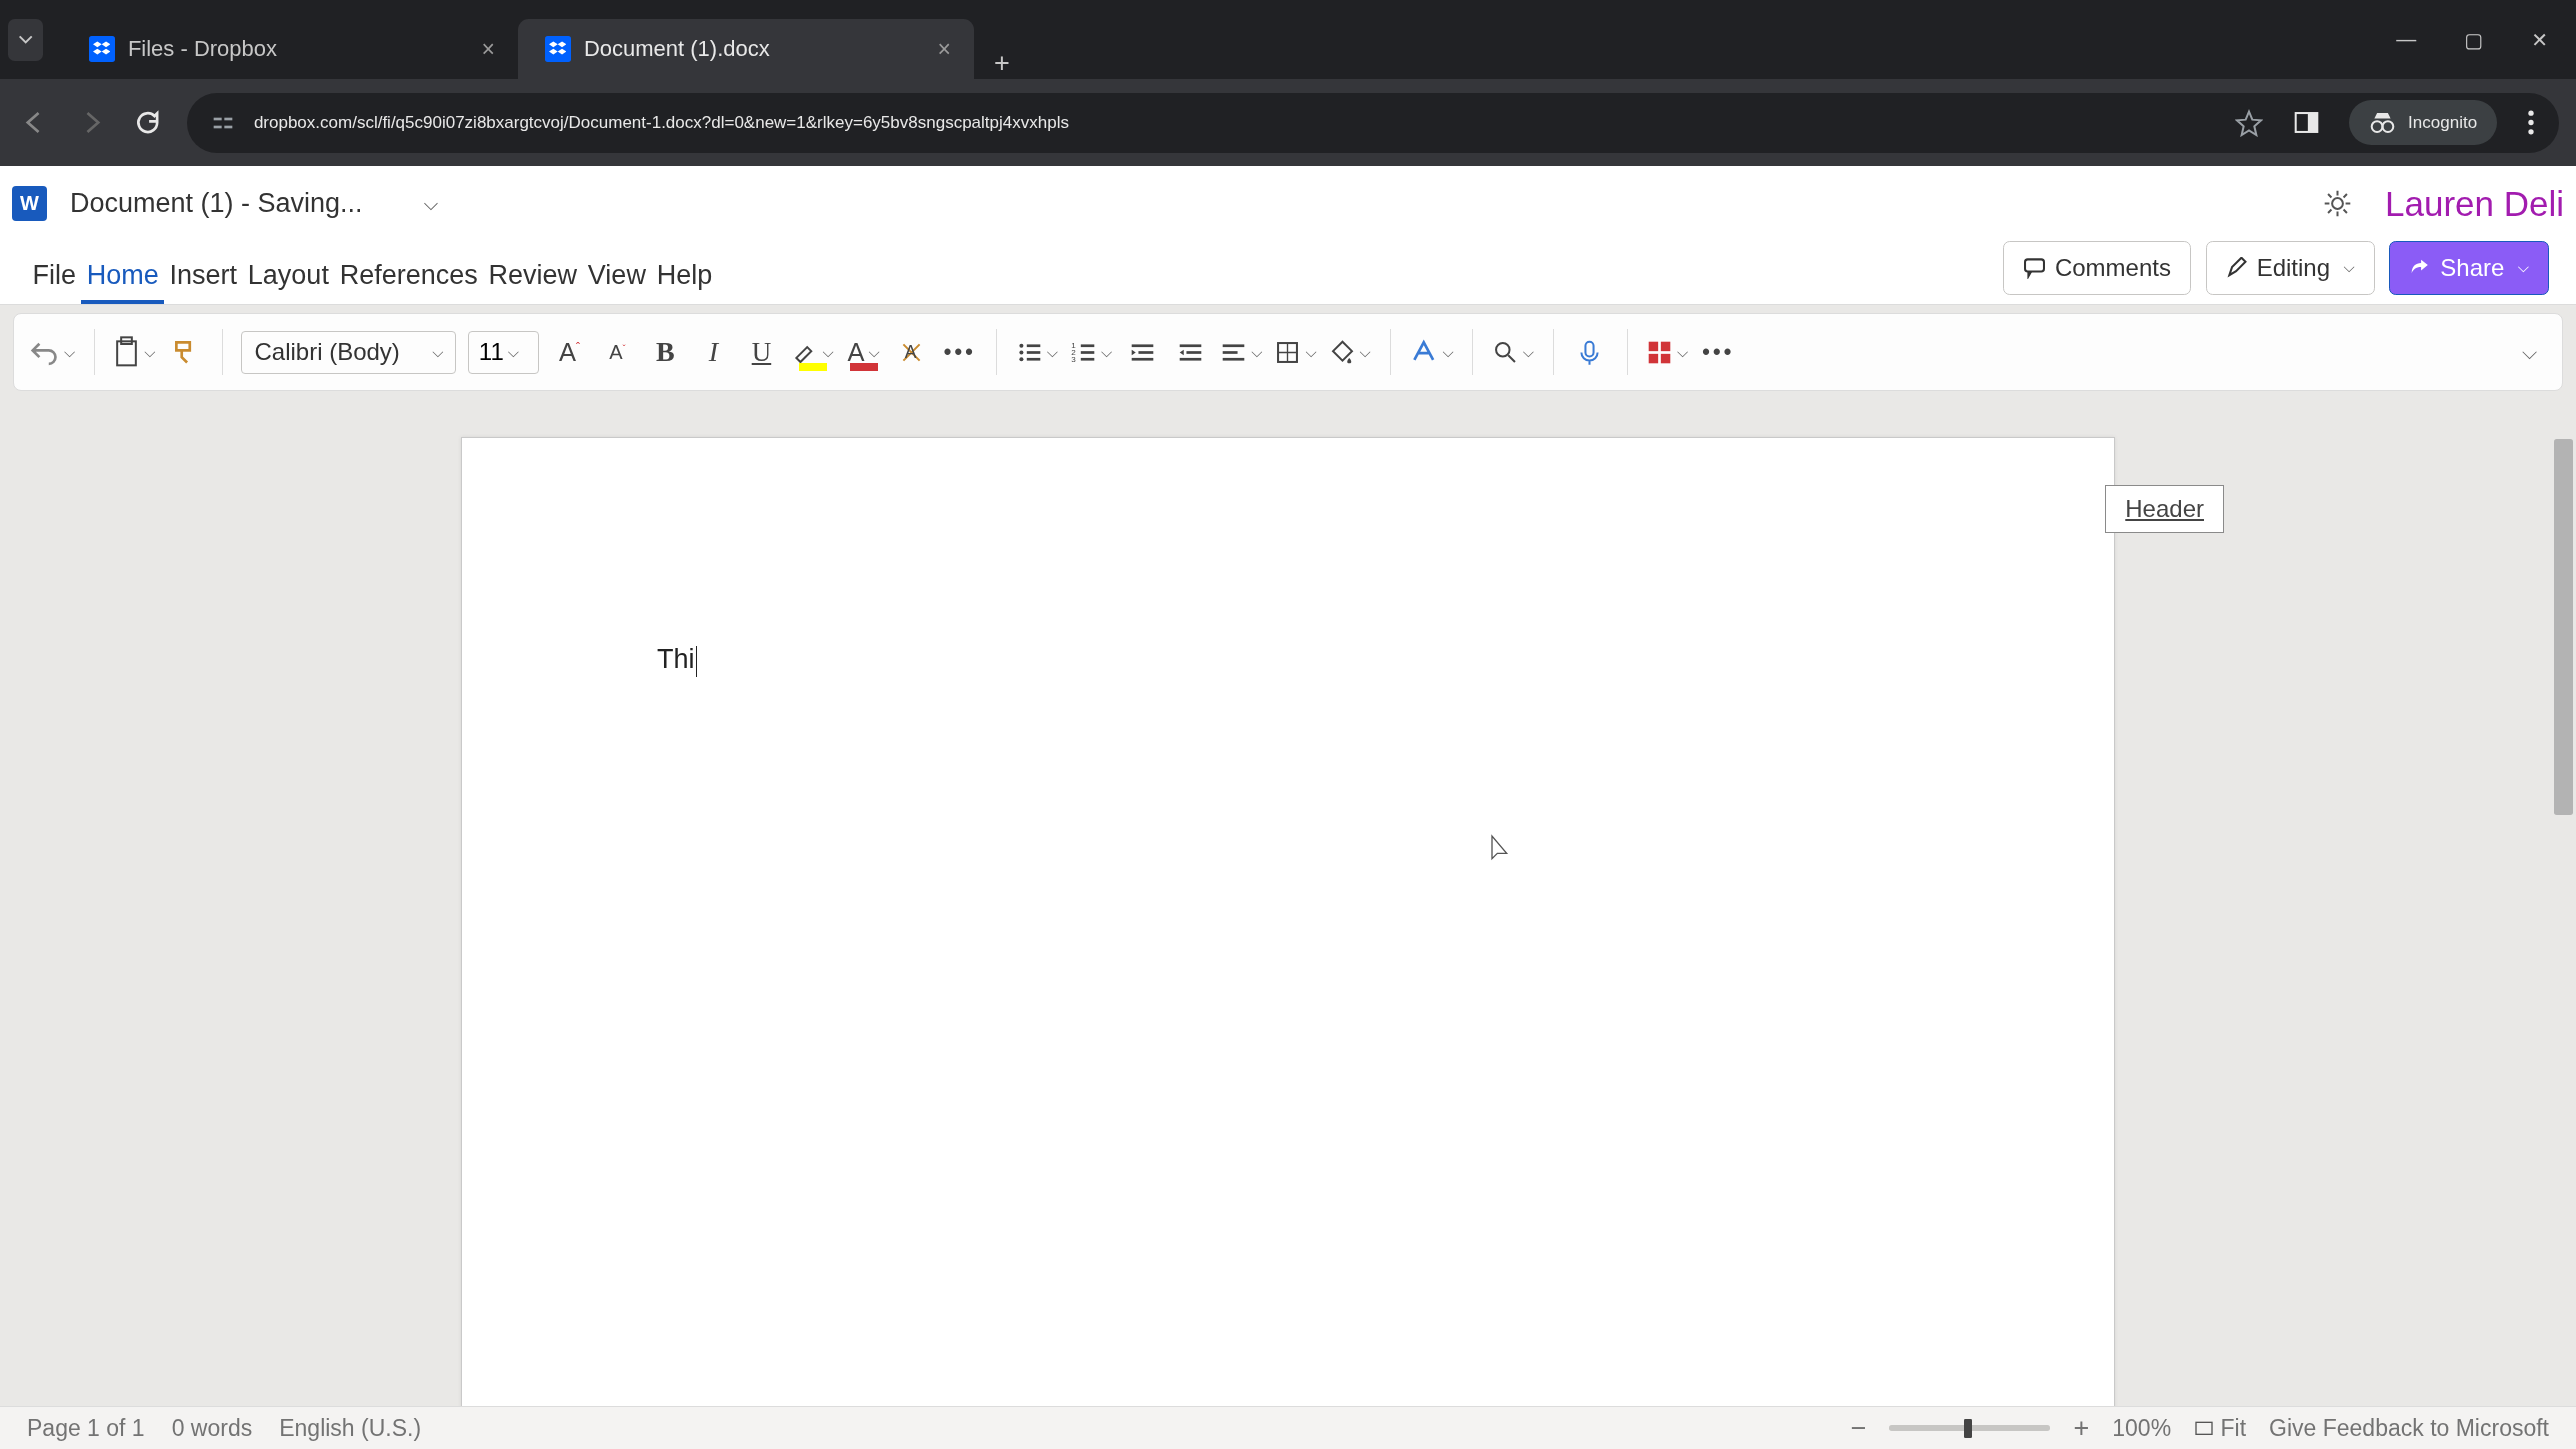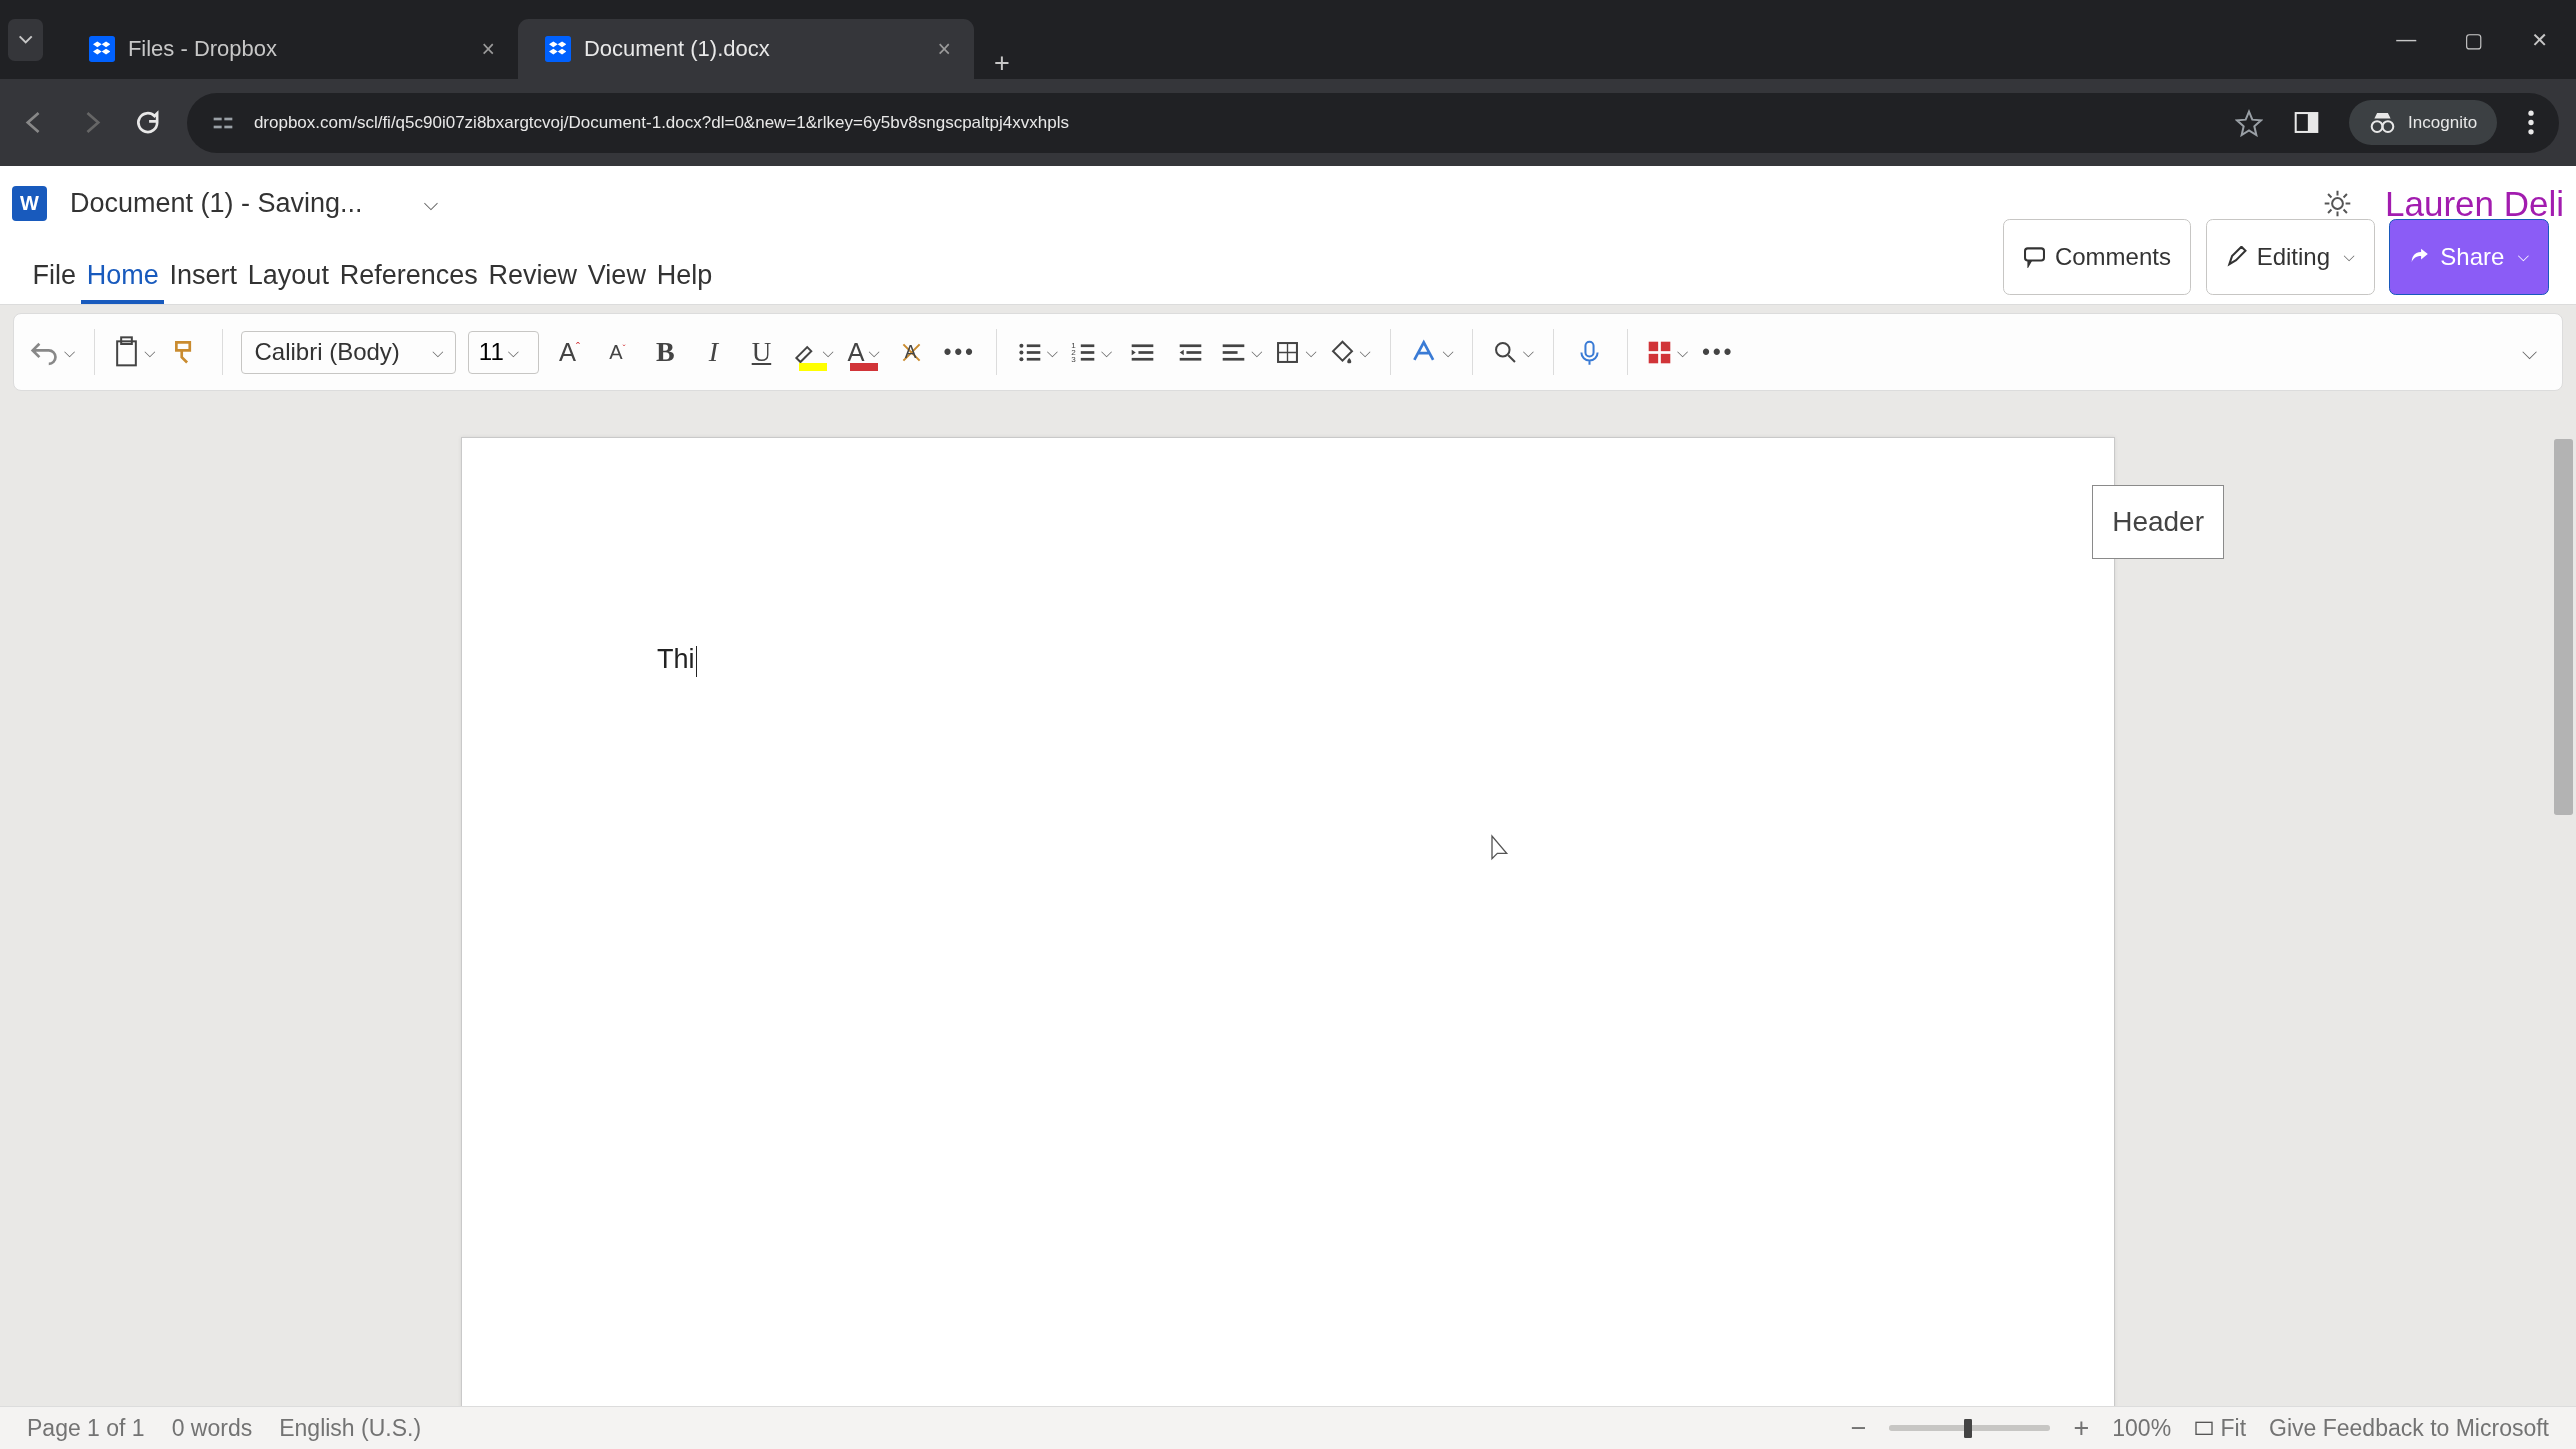--- a/index.html
+++ b/index.html
@@ -34,38 +34,38 @@
   .doc-title{font-size:27px;color:#333;}
   .title-caret{color:#666;font-size:19px;margin-left:38px;}
   .search-box{margin-left:174px;width:953px;height:56px;background:#f4f3f2;border:0.7px solid #d9d8d6;border-radius:5.4px;display:flex;align-items:center;padding:0 20px;gap:14.8px;color:#6b6b6b;font-size:24px;}
   .hdr-right{margin-left:auto;display:flex;align-items:center;gap:32px;}
   .user-name{font-size:35px;color:#a21caf;}
   
   .ribbon-tabs{height:64px;background:#fff;display:flex;align-items:flex-end;padding:0 27px;border-bottom:0.7px solid #dcdcdc;}
   .ribbon-tab{font-size:27px;color:#333;padding:10.7px 5.4px 13.4px;}
   .ribbon-tab.active{color:#185abd;border-bottom:4px solid #185abd;padding-bottom:9.4px;}
   .ribbon-right{margin-left:auto;display:flex;align-items:center;gap:14.8px;padding-bottom:9.4px;}
-  .pill{display:flex;align-items:center;gap:9.4px;border:0.7px solid #c7c6c4;border-radius:6.7px;padding:23px 19px;font-size:24px;color:#333;background:#fff;}
+  .pill{display:flex;align-items:center;gap:9.4px;border:0.7px solid #c7c6c4;border-radius:6.7px;padding:12px 19px;font-size:24px;color:#333;background:#fff;}
   .pill.share{background:#8b5cf6;color:#fff;border-color:#185abd;}
   
   .toolbar{height:78px;background:#fdfdfd;border:0.7px solid #dcdcdc;border-radius:8px;margin:8px 13.4px;display:flex;align-items:center;padding:0 16px;gap:12px;}
   .tb-btn{display:flex;align-items:center;justify-content:center;min-width:36px;height:43px;color:#444;position:relative;}
   .tb-sep{width:0.7px;height:46px;background:#dcdcdc;margin:0 6.7px;}
   .caret{font-size:14.8px;color:#666;margin-left:4px;}
   .font-box{width:215px;height:43px;border:0.7px solid #c7c6c4;border-radius:4px;display:flex;align-items:center;padding:0 12px;font-size:24px;color:#333;justify-content:space-between;}
   .size-box{width:71px;height:43px;border:0.7px solid #c7c6c4;border-radius:4px;display:flex;align-items:center;padding:0 9.4px;font-size:24px;justify-content:flex-start;}
   .bold{font-weight:800;font-size:28px;font-family:"Times New Roman",serif;}
   .italic{font-style:italic;font-size:28px;font-family:"Times New Roman",serif;}
   .highlight-swatch{width:28px;height:8px;background:#ffff00;position:absolute;bottom:2.7px;}
   .color-swatch{width:28px;height:8px;background:#d13438;position:absolute;bottom:2.7px;}
   .ribbon-collapse{margin-left:auto;}
   
   .canvas-area{flex:1;overflow:auto;display:flex;justify-content:center;padding-top:38px;position:relative;}
   .page{width:1654px;min-height:2147px;background:#fff;border:0.7px solid #c9c9c9;box-shadow:0 0 4px rgba(0,0,0,.08);position:relative;}
-  .header-tag{position:absolute;top:47px;right:-110px;border:1.3px solid #8a8a8a;background:#fff;padding:20px 19px;font-size:28px;color:#444;}
+  .header-tag{position:absolute;top:47px;right:-110px;border:1.3px solid #8a8a8a;background:#fff;padding:9px 19px;font-size:24px;color:#444;text-decoration:underline;}
   .doc-text{position:absolute;top:204px;left:195px;font-family:Calibri,Arial,sans-serif;font-size:27px;color:#222;}
   .cursor-line{display:inline-block;width:1.3px;height:31px;background:#222;vertical-align:middle;margin-left:1.3px;}
   .mouse-cursor{position:absolute;left:1028px;top:396px;width:20px;height:28px;}
   
   .vscroll{position:absolute;right:2.7px;top:40px;width:19px;height:376px;background:#b3b3b3;border-radius:2.7px;}
   
   .status-bar{height:43px;background:#f4f3f2;border-top:0.7px solid #dcdcdc;display:flex;align-items:center;padding:0 27px;gap:27px;font-size:23px;color:#737373;}
   .status-right{margin-left:auto;display:flex;align-items:center;gap:23px;}
   .zoom-slider{width:161px;height:5.4px;background:#c7c6c4;border-radius:2.7px;position:relative;}
   .zoom-thumb{position:absolute;left:46%;top:-6.7px;width:8px;height:19px;background:#444;border-radius:1.3px;}

